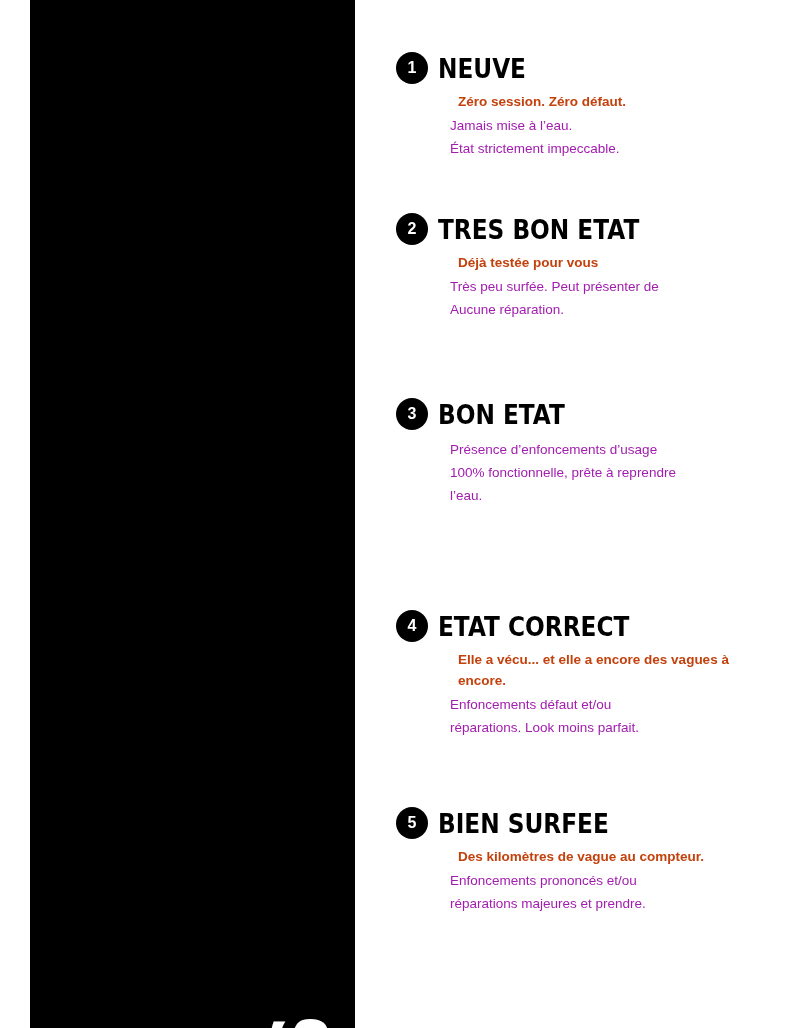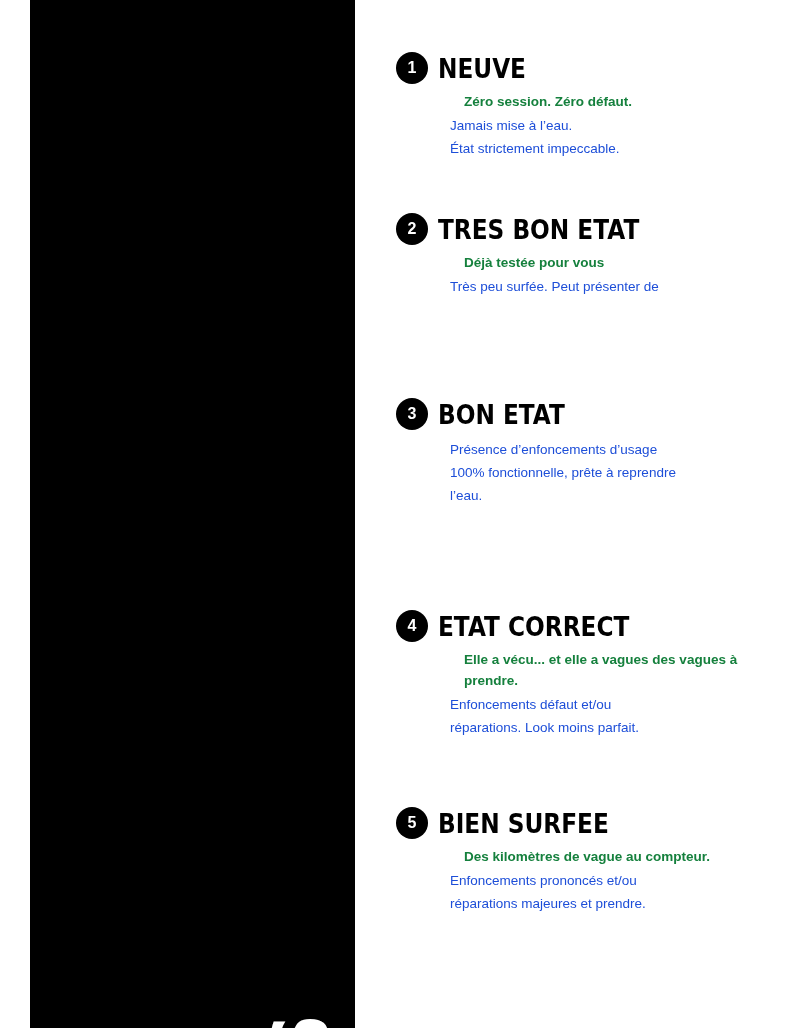--- a/index.html
+++ b/index.html
@@ -90,29 +90,29 @@
   }
   .item-body {
     margin-left: 54px;
     margin-top: 6px;
     width: 300px;
   }
   .lead {
     font-family: "Liberation Sans", sans-serif;
     font-weight: bold;
     font-size: 13.5px;
-    color: #15803d;
+    color: #c2410c;
     line-height: 1.55;
-    margin: 0 0 1px 14px;
+    margin: 0 0 1px 8px;
   }
   .desc {
     font-family: "Liberation Sans", sans-serif;
     font-weight: normal;
     font-size: 13.5px;
-    color: #1d4ed8;
+    color: #a21caf;
     line-height: 1.72;
     margin: 0;
   }
   .desc-line { display: block; }
 </style>
 </head>
 <body>
 
 <div class="page">
 
@@ -138,20 +138,21 @@
 
     <div class="item" style="top:211px;">
       <div class="item-header">
         <div class="badge">2</div>
         <div class="item-title">TRES BON ETAT</div>
       </div>
       <div class="item-body">
         <p class="lead">Déjà testée pour vous</p>
         <p class="desc">
           <span class="desc-line">Très peu surfée. Peut présenter de</span>
+          <span class="desc-line">Aucune réparation.</span>
         </p>
       </div>
     </div>
 
     <div class="item" style="top:396px;">
       <div class="item-header">
         <div class="badge">3</div>
         <div class="item-title">BON ETAT</div>
       </div>
       <div class="item-body">
@@ -162,21 +163,21 @@
         </p>
       </div>
     </div>
 
     <div class="item" style="top:608px;">
       <div class="item-header">
         <div class="badge">4</div>
         <div class="item-title">ETAT CORRECT</div>
       </div>
       <div class="item-body">
-        <p class="lead">Elle a vécu... et elle a vagues des vagues à prendre.</p>
+        <p class="lead">Elle a vécu... et elle a encore des vagues à encore.</p>
         <p class="desc">
           <span class="desc-line">Enfoncements défaut et/ou</span>
           <span class="desc-line">réparations. Look moins parfait.</span>
         </p>
       </div>
     </div>
 
     <div class="item" style="top:805px;">
       <div class="item-header">
         <div class="badge">5</div>

